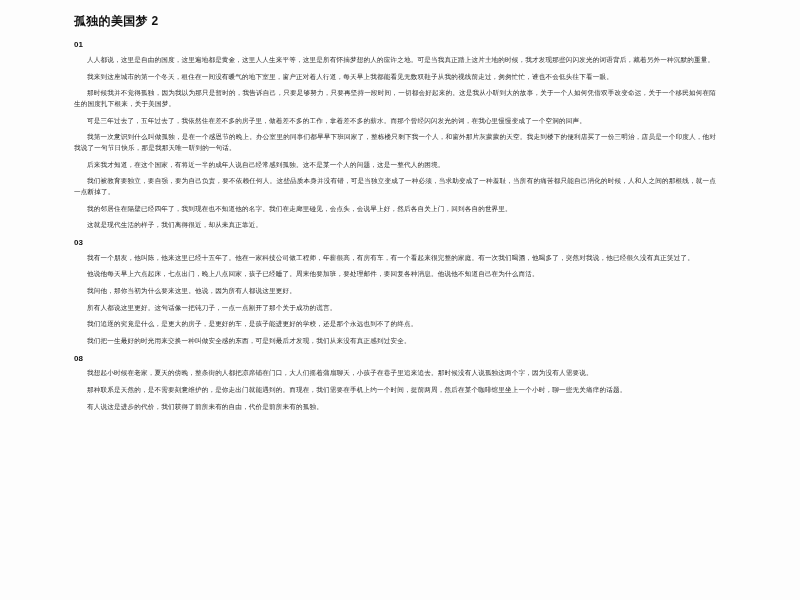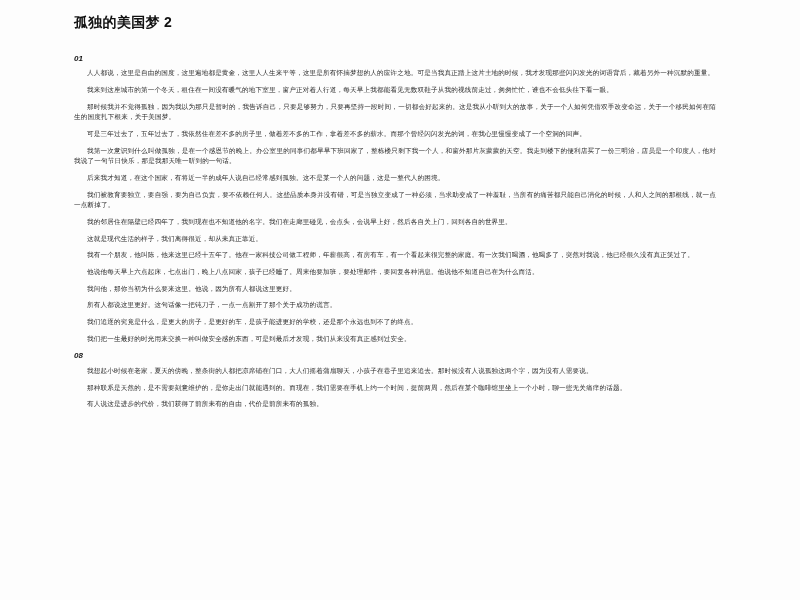--- a/index.html
+++ b/index.html
@@ -17,35 +17,34 @@
   .page {
     position: relative;
     width: 800px;
     height: 600px;
     background: #fdfdfd;
     box-sizing: border-box;
     padding: 14px 84px 0 74px;
   }
   .doc-title {
     font-family: "Liberation Sans", sans-serif;
-    font-size: 14px;
+    font-size: 12px;
     font-weight: bold;
     color: #111;
     letter-spacing: 0.3px;
-    margin: 0 0 23px 0;
+    margin: 0 0 12px 0;
     line-height: 1.2;
   }
   .section-head {
     font-family: "Liberation Sans", sans-serif;
     font-size: 8px;
     font-weight: bold;
     color: #111;
     margin: 7px 0 5px 0;
     line-height: 1.2;
-    font-style: italic;
   }
   .para {
     font-family: "Liberation Sans", sans-serif;
     font-size: 6.6px;
     line-height: 1.62;
     color: #2a2a2a;
     margin: 0 0 6px 0;
     text-align: justify;
     text-justify: inter-character;
     word-break: break-all;
@@ -67,20 +66,21 @@
     <p class="para indent">我来到这座城市的第一个冬天，租住在一间没有暖气的地下室里，窗户正对着人行道，每天早上我都能看见无数双鞋子从我的视线前走过，匆匆忙忙，谁也不会低头往下看一眼。</p>
     <p class="para indent">那时候我并不觉得孤独，因为我以为那只是暂时的，我告诉自己，只要足够努力，只要再坚持一段时间，一切都会好起来的。这是我从小听到大的故事，关于一个人如何凭借双手改变命运，关于一个移民如何在陌生的国度扎下根来，关于美国梦。</p>
     <p class="para indent">可是三年过去了，五年过去了，我依然住在差不多的房子里，做着差不多的工作，拿着差不多的薪水。而那个曾经闪闪发光的词，在我心里慢慢变成了一个空洞的回声。</p>
 
     <p class="para indent">我第一次意识到什么叫做孤独，是在一个感恩节的晚上。办公室里的同事们都早早下班回家了，整栋楼只剩下我一个人，和窗外那片灰蒙蒙的天空。我走到楼下的便利店买了一份三明治，店员是一个印度人，他对我说了一句节日快乐，那是我那天唯一听到的一句话。</p>
     <p class="para indent">后来我才知道，在这个国家，有将近一半的成年人说自己经常感到孤独。这不是某一个人的问题，这是一整代人的困境。</p>
     <p class="para indent">我们被教育要独立，要自强，要为自己负责，要不依赖任何人。这些品质本身并没有错，可是当独立变成了一种必须，当求助变成了一种羞耻，当所有的痛苦都只能自己消化的时候，人和人之间的那根线，就一点一点断掉了。</p>
     <p class="para indent">我的邻居住在隔壁已经四年了，我到现在也不知道他的名字。我们在走廊里碰见，会点头，会说早上好，然后各自关上门，回到各自的世界里。</p>
     <p class="para indent short">这就是现代生活的样子，我们离得很近，却从未真正靠近。</p>
 
+    <div class="section-head">03</div>
     <p class="para indent">我有一个朋友，他叫陈，他来这里已经十五年了。他在一家科技公司做工程师，年薪很高，有房有车，有一个看起来很完整的家庭。有一次我们喝酒，他喝多了，突然对我说，他已经很久没有真正笑过了。</p>
     <p class="para indent">他说他每天早上六点起床，七点出门，晚上八点回家，孩子已经睡了。周末他要加班，要处理邮件，要回复各种消息。他说他不知道自己在为什么而活。</p>
     <p class="para indent short">我问他，那你当初为什么要来这里。他说，因为所有人都说这里更好。</p>
     <p class="para indent short">所有人都说这里更好。这句话像一把钝刀子，一点一点割开了那个关于成功的谎言。</p>
     <p class="para indent">我们追逐的究竟是什么，是更大的房子，是更好的车，是孩子能进更好的学校，还是那个永远也到不了的终点。</p>
     <p class="para indent">我们把一生最好的时光用来交换一种叫做安全感的东西，可是到最后才发现，我们从来没有真正感到过安全。</p>
 
     <div class="section-head">08</div>
     <p class="para indent">我想起小时候在老家，夏天的傍晚，整条街的人都把凉席铺在门口，大人们摇着蒲扇聊天，小孩子在巷子里追来追去。那时候没有人说孤独这两个字，因为没有人需要说。</p>
     <p class="para indent">那种联系是天然的，是不需要刻意维护的，是你走出门就能遇到的。而现在，我们需要在手机上约一个时间，提前两周，然后在某个咖啡馆里坐上一个小时，聊一些无关痛痒的话题。</p>

